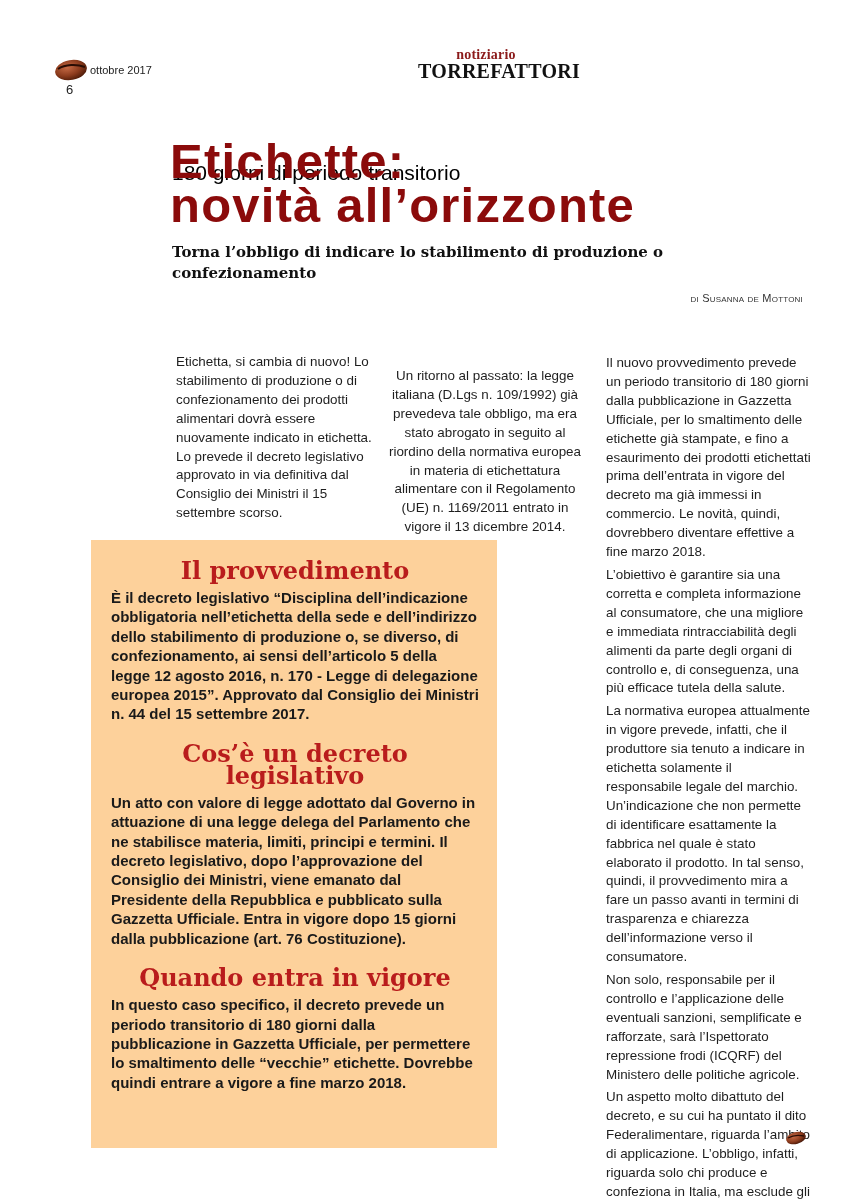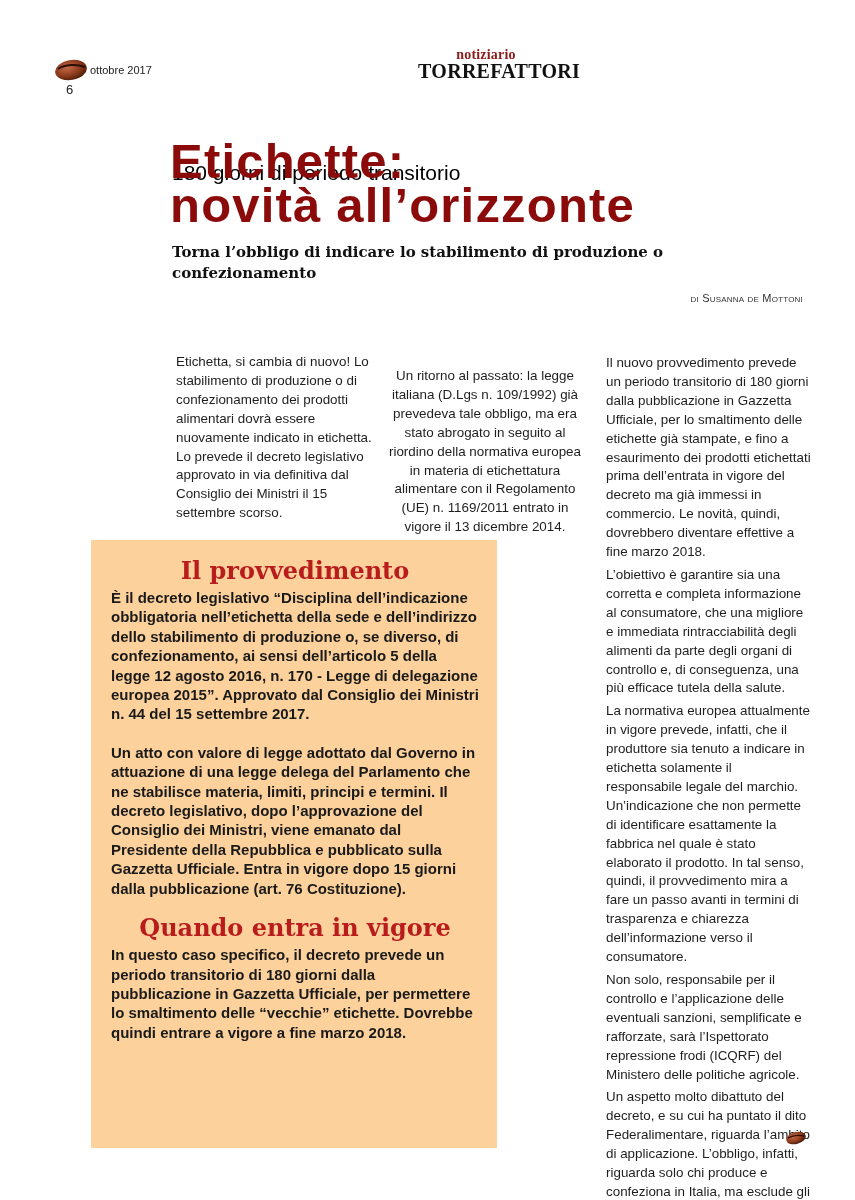--- a/index.html
+++ b/index.html
@@ -87,20 +87,21 @@
   <p>Non solo, responsabile per il controllo e l’applicazione delle eventuali sanzioni, semplificate e rafforzate, sarà l’Ispettorato repressione frodi (ICQRF) del Ministero delle politiche agricole.</p>
   <p>Un aspetto molto dibattuto del decreto, e su cui ha puntato il dito Federalimentare, riguarda l’ambito di applicazione. L’obbligo, infatti, riguarda solo chi produce e confeziona in Italia, ma esclude gli operatori con stabilimento all’estero ma commercialmente operanti anche in Italia. Un passaggio che pare in contrasto con i principi del mercato unico europeo.</p>
 </div>
 
 <div id="sidebar-box">
   <div class="box-section">
     <h3>Il provvedimento</h3>
     <p>È il decreto legislativo “Disciplina dell’indicazione obbligatoria nell’etichetta della sede e dell’indirizzo dello stabilimento di produzione o, se diverso, di confezionamento, ai sensi dell’articolo 5 della legge 12 agosto 2016, n. 170 - Legge di delegazione europea 2015”. Approvato dal Consiglio dei Ministri n. 44 del 15 settembre 2017.</p>
   </div>
   <div class="box-section">
+    <h3>Cos’è un decreto legislativo</h3>
     <p>Un atto con valore di legge adottato dal Governo in attuazione di una legge delega del Parlamento che ne stabilisce materia, limiti, principi e termini. Il decreto legislativo, dopo l’approvazione del Consiglio dei Ministri, viene emanato dal Presidente della Repubblica e pubblicato sulla Gazzetta Ufficiale. Entra in vigore dopo 15 giorni dalla pubblicazione (art. 76 Costituzione).</p>
   </div>
   <div class="box-section">
     <h3>Quando entra in vigore</h3>
     <p>In questo caso specifico, il decreto prevede un periodo transitorio di 180 giorni dalla pubblicazione in Gazzetta Ufficiale, per permettere lo smaltimento delle “vecchie” etichette. Dovrebbe quindi entrare a vigore a fine marzo 2018.</p>
   </div>
 </div>
 
 <div id="end-bean" class="bean">
   <svg width="22" height="16" viewBox="0 0 22 16">

